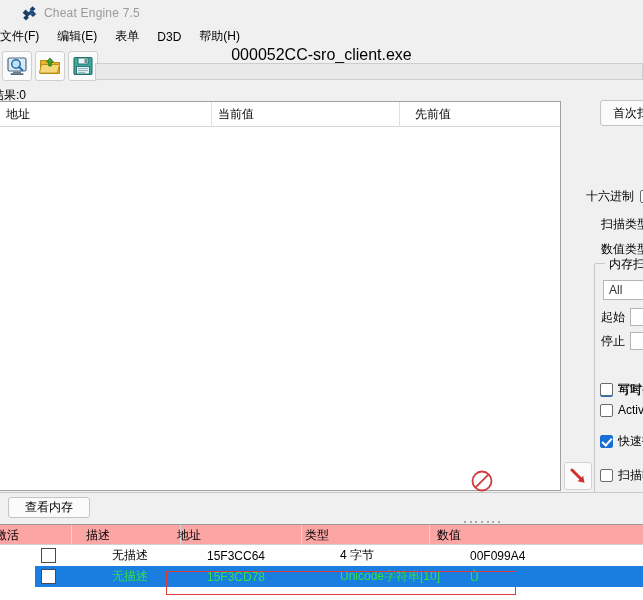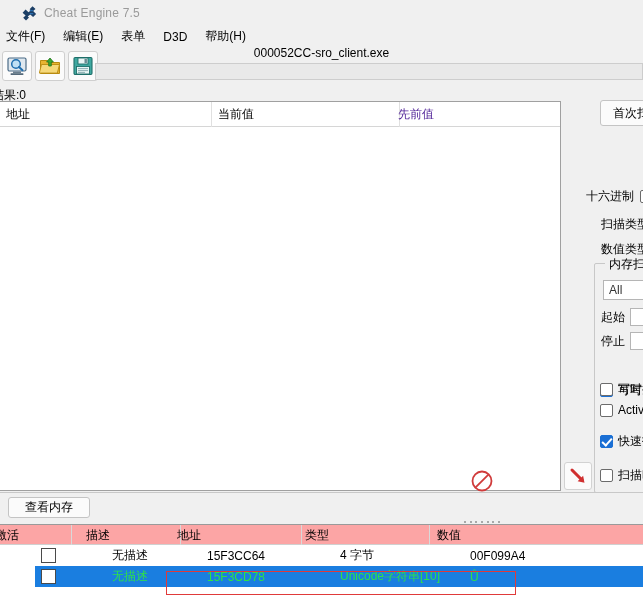--- a/index.html
+++ b/index.html
@@ -37,21 +37,21 @@
     color: #9a9a9a;
     letter-spacing: .2px;
   }
 
   
   .menubar {
     position: absolute; left: 0; top: 26px;
     width: 643px; height: 21px;
     background: #f0f0f0;
     display: flex; align-items: center;
-    padding-left: 6px;
+    padding-left: 0;
   }
   .menu-item {
     font-size: 12px;
     color: #000;
     padding: 2px 9px 2px 0;
     margin-right: 9px;
     white-space: nowrap;
     cursor: default;
   }
 
@@ -71,21 +71,21 @@
     display: flex; align-items: center; justify-content: center;
     cursor: pointer;
   }
   .tbtn:first-child { margin-left: 2px; }
 
   .proc-label {
     position: absolute;
     left: 0; top: 46px;
     width: 643px;
     text-align: center;
-    font-size: 12px;
+    font-size: 16px;
     color: #000;
   }
   .proc-box {
     position: absolute;
     left: 95px; top: 63px;
     width: 548px; height: 17px;
     background: #e9e9e9;
     border: 1px solid #cdcdcd;
   }
 
@@ -118,21 +118,21 @@
     position: absolute;
     top: 0; height: 25px;
     display: flex; align-items: center;
     padding-left: 6px;
     font-size: 12px;
     white-space: nowrap;
     border-right: 1px solid #e0e0e0;
   }
   .rh-addr  { left: 0;   width: 212px; color: #000; }
   .rh-cur   { left: 212px; width: 188px; color: #000; }
-  .rh-prev  { left: 392px; width: 161px; color: #4c1d95; border-right: none; }
+  .rh-prev  { left: 409px; width: 161px; color: #000000; border-right: none; }
   .results-body { height: 363px; background: #fff; }
 
   
   .rightpanel {
     position: absolute;
     left: 566px; top: 88px;
     width: 200px;              
     height: 410px;
   }
   .first-scan-btn {

